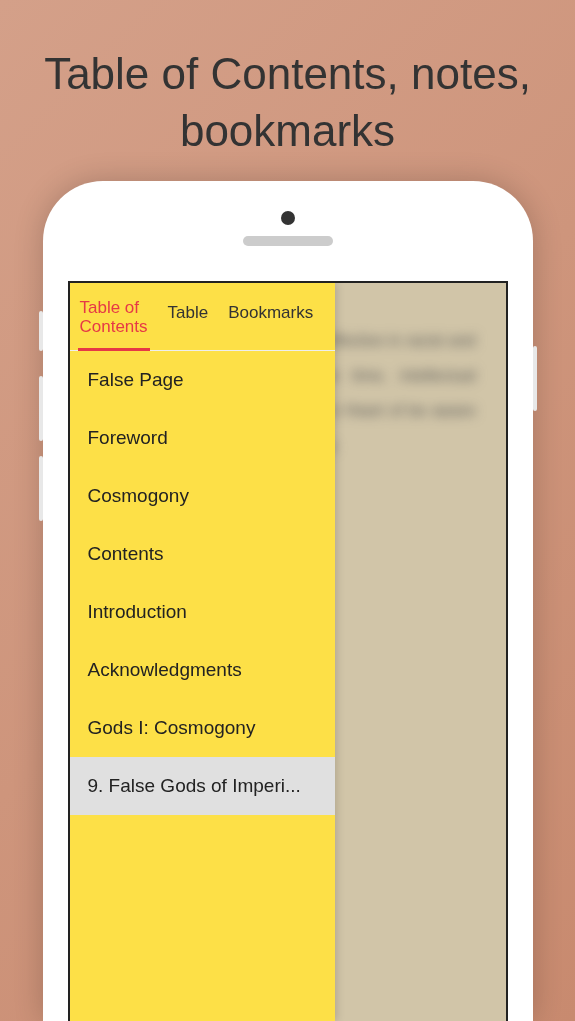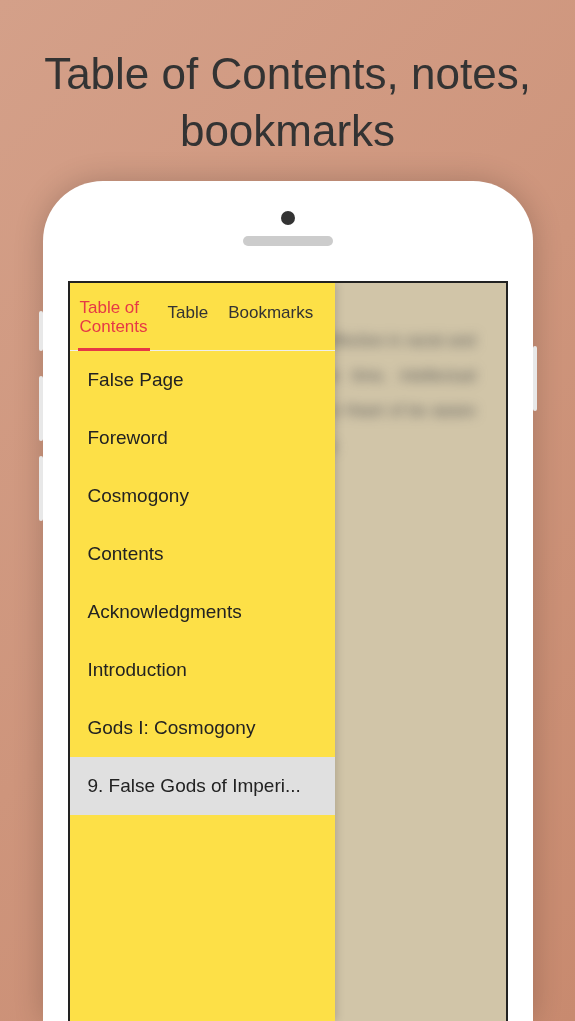--- a/index.html
+++ b/index.html
@@ -162,20 +162,20 @@
         <div class="tab active" style="white-space:pre-line;line-height:1.1;padding-top:8px;">Table of
 Contents</div>
         <div class="tab">Table</div>
         <div class="tab">Bookmarks</div>
       </div>
       <div class="toc-list" id="toc-list">
           <div class="toc-item">False Page</div>
           <div class="toc-item">Foreword</div>
           <div class="toc-item">Cosmogony</div>
           <div class="toc-item">Contents</div>
+          <div class="toc-item">Introduction</div>
           <div class="toc-item">Acknowledgments</div>
-          <div class="toc-item">Introduction</div>
           <div class="toc-item">Gods I: Cosmogony</div>
           <div class="toc-item selected">9. False Gods of Imperi...</div>
         </div>
     </div>
   </div>
 </div>
 
 </body></html>

